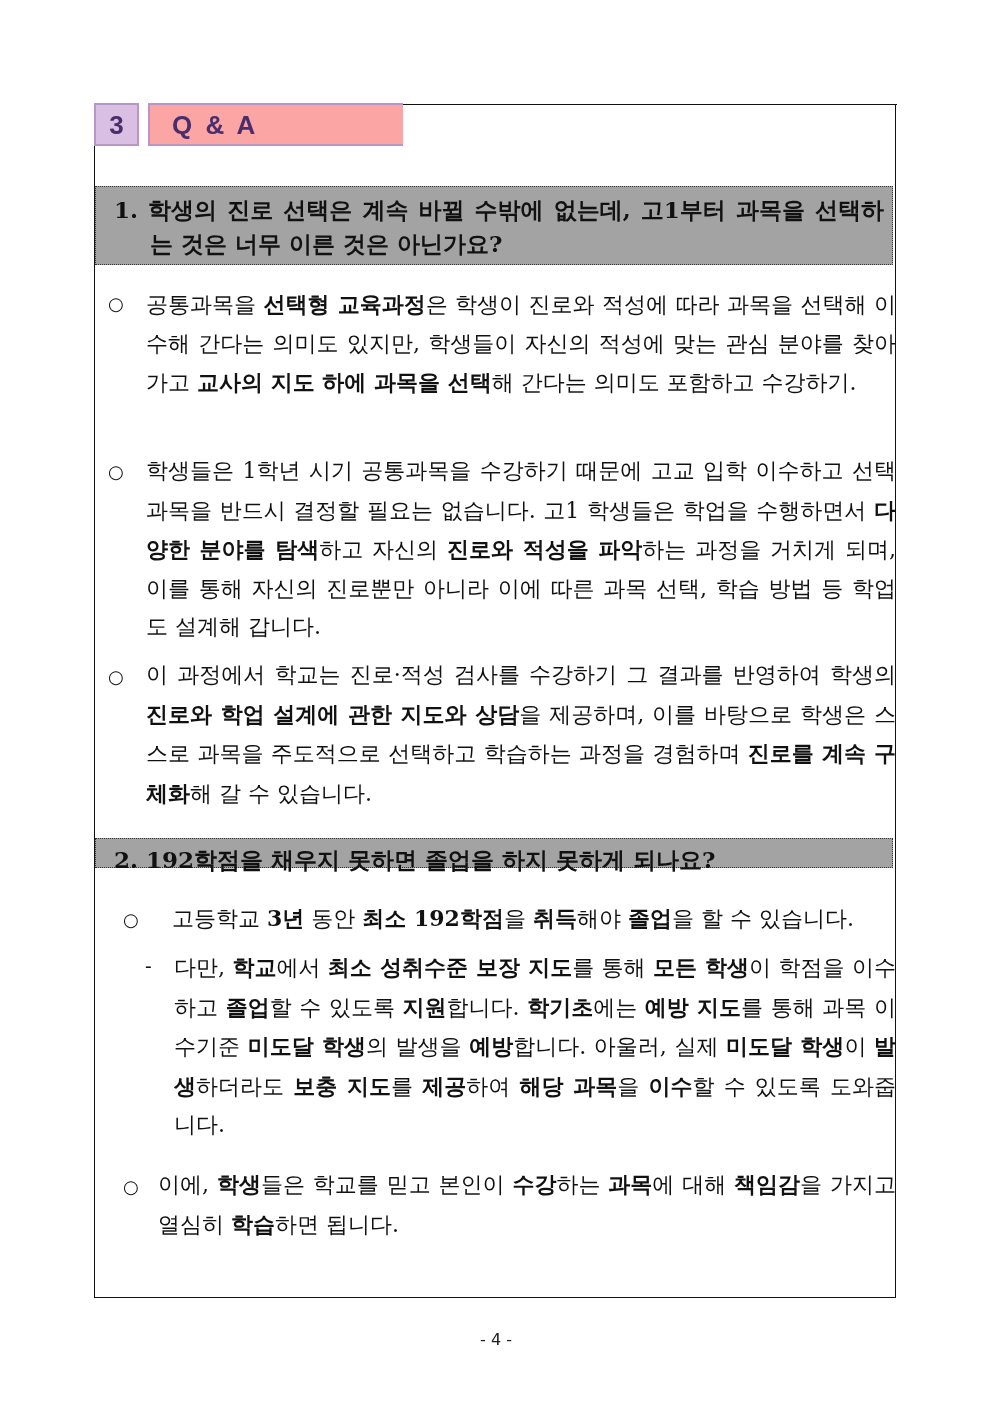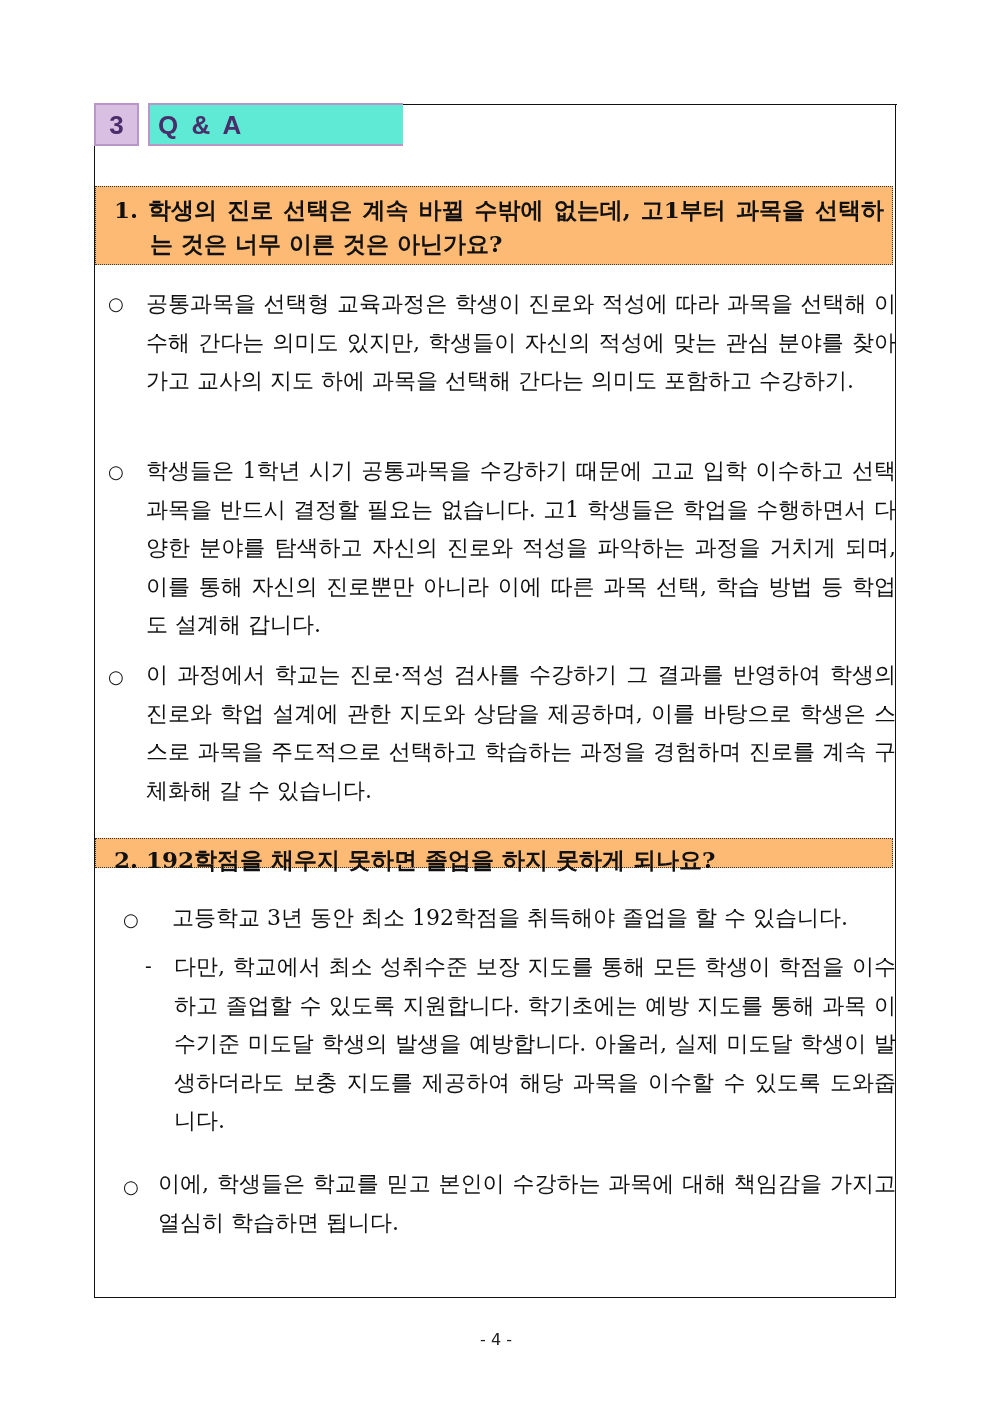--- a/index.html
+++ b/index.html
@@ -7,36 +7,36 @@
          font-family: "DejaVu Serif", "Liberation Serif", serif; color: #111; }
   .frame { position: absolute; left: 94px; top: 104px; width: 802px; height: 1194px;
            border: 1.5px solid #111; border-top: none; box-sizing: border-box; }
   .frame-top { position: absolute; left: 403px; top: 104px; width: 494px; height: 0;
                border-top: 1.5px solid #111; }
   .sec-num { position: absolute; left: 94px; top: 103px; width: 45px; height: 43px;
              background: #d9c0e3; border: 2px solid #b897c8; box-sizing: border-box;
              color: #4a2d6b; font-family: "Liberation Sans", "DejaVu Sans", sans-serif;
              font-weight: bold; font-size: 26px; text-align: center; line-height: 40px; }
   .sec-title { position: absolute; left: 148px; top: 103px; width: 255px; height: 43px;
-               border: 2px solid #b897c8; border-right: none; box-sizing: border-box; background: #5eead4;
+               border: 2px solid #b897c8; border-right: none; box-sizing: border-box; background: #fca5a5;
                color: #4a2d6b; font-family: "Liberation Sans", "DejaVu Sans", sans-serif;
-               font-weight: bold; font-size: 26px; line-height: 40px; padding-left: 8px;
+               font-weight: bold; font-size: 26px; line-height: 40px; padding-left: 22px;
                letter-spacing: 3px; }
-  .qbox { position: absolute; left: 95px; width: 798px; background: #fdba74;
+  .qbox { position: absolute; left: 95px; width: 798px; background: #a3a3a3;
           border: 1px dotted #333; box-sizing: border-box; }
   .qbox .qtext { position: absolute; left: 18px; right: 8px; font-weight: bold; font-size: 23px;
                  line-height: 34px; text-align: justify; }
   .q1 { top: 186px; height: 79px; }
   .q1 .qtext { top: 6px; padding-left: 36px; text-indent: -36px; }
   .q2 { top: 838px; height: 30px; }
   .q2 .qtext { top: 4px; }
   .para { position: absolute; font-size: 22px; line-height: 38.5px; text-align: justify;
           text-align-last: left; }
   .bullet { position: absolute; font-size: 18px; }
-  .para b { font-weight: normal; }
+  .para b { font-weight: bold; }
   .page-num { position: absolute; left: 0; width: 992px; top: 1330px; text-align: center;
               font-size: 16px; font-family: "DejaVu Sans", sans-serif; color: #222; }
 </style>
 </head>
 <body>
 
 <div class="frame"></div>
 <div class="frame-top"></div>
 
 <div class="sec-num">3</div>

